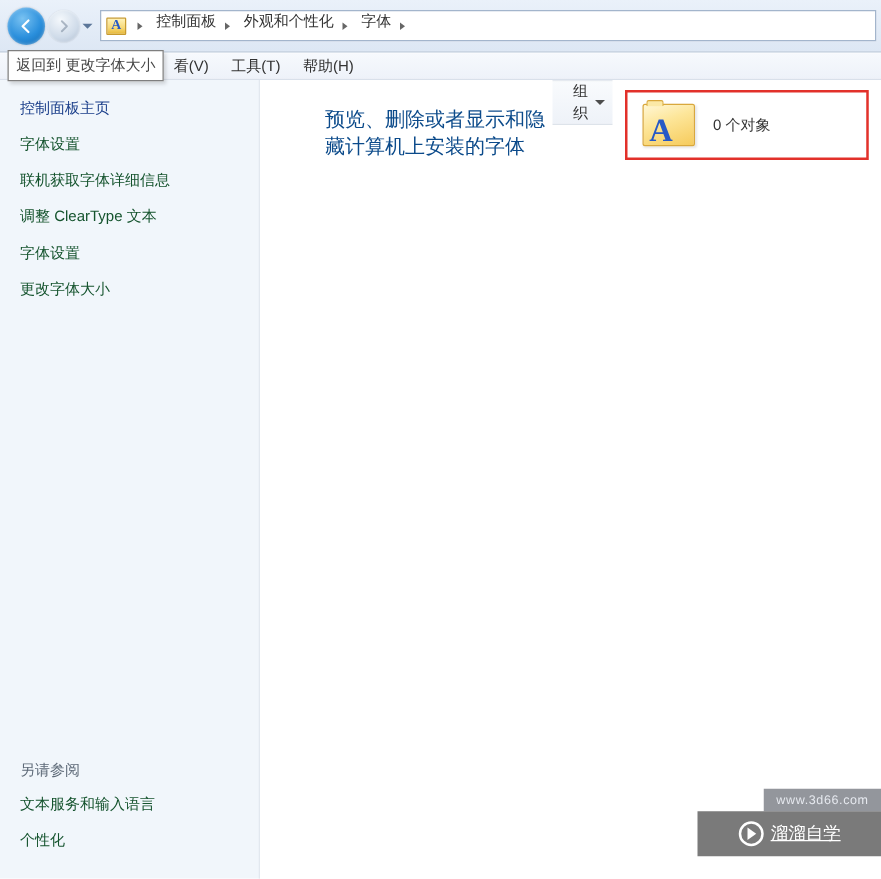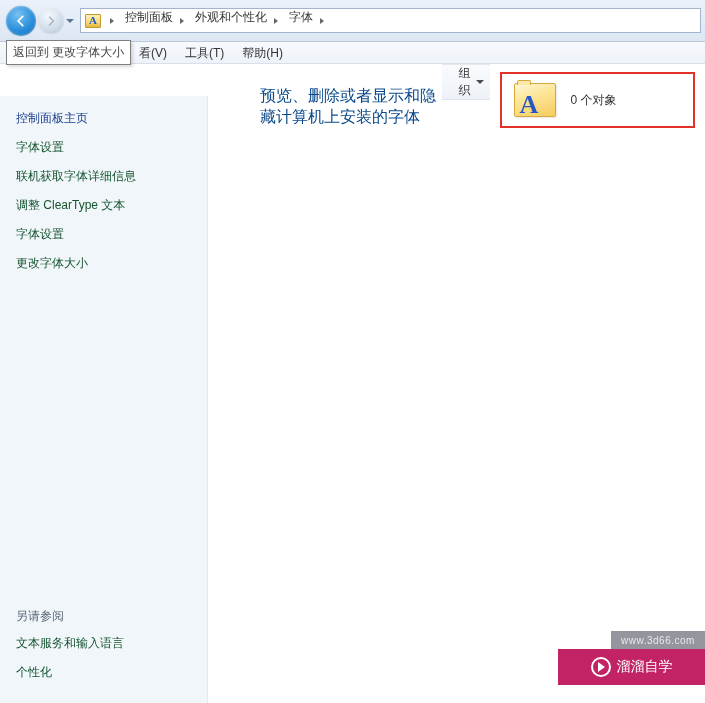--- a/index.html
+++ b/index.html
@@ -132,21 +132,20 @@
       display: flex;
       height: calc(100% - 64px);
     }
     .sidebar {
       width: 224px;
       background: #f1f6fb;
       border-right: 1px solid #e2e8ef;
       padding: 14px 12px 10px 16px;
       display: flex;
       flex-direction: column;
-      margin-top: 32px;
     }
     .side-top { flex: 1; }
     .side-head {
       color: #1a3e8a; font-size: 12px; margin-bottom: 12px;
     }
     .side-link {
       color: #14532d; font-size: 12px; margin-bottom: 12px; cursor: pointer;
       display: block;
     }
     .side-foot-label { font-size: 12px; color: #5e6a78; margin-bottom: 10px; }
@@ -204,25 +203,26 @@
       color: #2759c6;
       position: absolute; left: 4px; bottom: -2px;
       line-height: 1;
     }
     .count { font-size: 12px; color: #333; text-align: right; }
     
     .watermark {
       position: absolute;
       right: 0; bottom: 18px;
       height: 36px; width: 147px;
-      background: #be185d;
+      background: #737373;
       display: flex; align-items: center; justify-content: center;
       color: #fff; font-size: 14px;
       gap: 6px;
       opacity: .95;
+      text-decoration: underline;
     }
     .watermark2 {
       position: absolute;
       right: 0; bottom: 54px;
       height: 18px; width: 94px;
       background: rgba(58,63,74,.55);
       color: #e6e9ef;
       font-size: 10px;
       display: flex; align-items: center; justify-content: center;
       letter-spacing: .5px;

